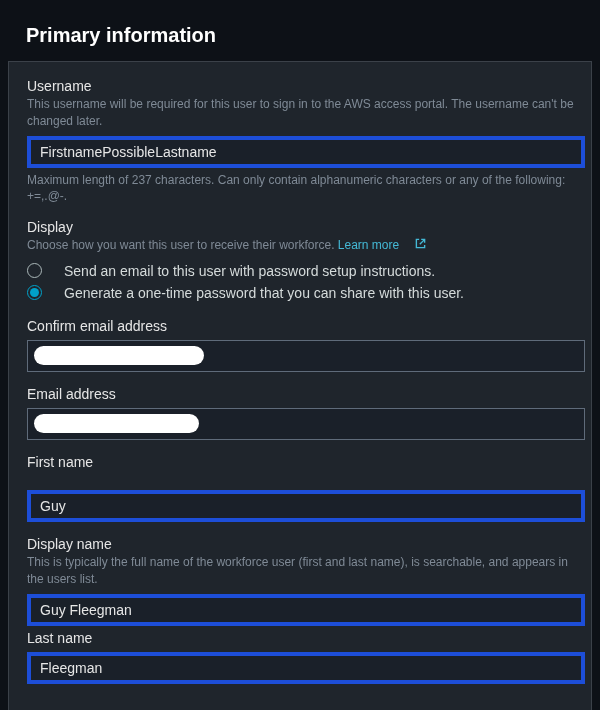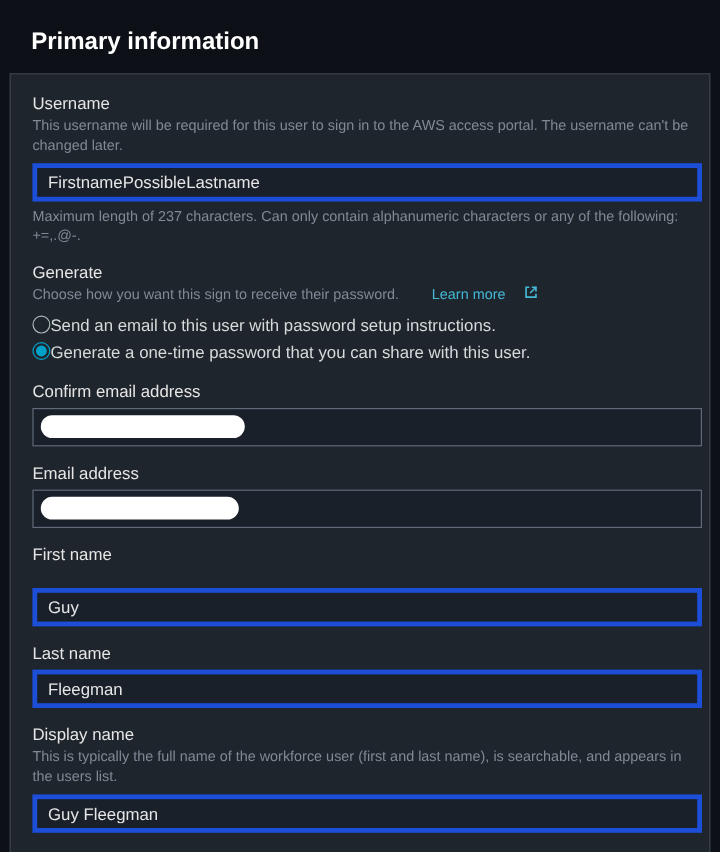--- a/index.html
+++ b/index.html
@@ -74,21 +74,21 @@
   }
   .redacted-blob {
     background: #ffffff;
     height: 19px;
     border-radius: 10px;
   }
   .radio-group { margin-top: 6px; }
   .radio-option {
     display: flex;
     align-items: center;
-    gap: 0;
+    gap: 22px;
     padding: 3px 0;
     cursor: pointer;
   }
   .radio-outer {
     width: 15px;
     height: 15px;
     border: 1px solid #aab7b8;
     border-radius: 50%;
     display: flex;
     align-items: center;
@@ -108,44 +108,43 @@
     color: #d5dbdb;
     font-size: 14px;
   }
   .learn-more {
     color: #44b9d6;
     text-decoration: none;
     font-size: 12px;
     display: inline-flex;
     align-items: center;
     gap: 16px;
-    margin-left: 24px;
   }
   .learn-more svg { width: 11px; height: 11px; }
 </style>
 </head>
 <body>
 
 <div class="panel">
   <div class="panel-header">
     <h2>Primary information</h2>
   </div>
   <div class="panel-body">
 
     <div class="field">
       <span class="field-label">Username</span>
       <div class="field-desc">This username will be required for this user to sign in to the AWS access portal. The username can't be changed later.</div>
       <input class="input" type="text" value="FirstnamePossibleLastname" style="">
       <div class="field-help-below">Maximum length of 237 characters. Can only contain alphanumeric characters or any of the following: +=,.@-.</div>
     </div>
 
     <div class="field">
-      <span class="field-label">Generate</span>
+      <span class="field-label">Display</span>
       <div class="field-desc">
-        <span>Choose how you want this sign to receive their password.</span>
+        <span>Choose how you want this user to receive their workforce.</span>
         <a href="#" class="learn-more">
           <span>Learn more</span>
           <span>
             <svg viewBox="0 0 16 16" fill="none" stroke="#44b9d6" stroke-width="2">
               <path d="M6 2H2v12h12v-4"></path>
                 <path d="M9 2h5v5"></path>
                 <path d="M14 2L7 9"></path>
             </svg>
           </span>
         </a>
@@ -176,25 +175,25 @@
       <div class="redacted">
         <div class="redacted-blob" style="width:165px"></div>
       </div>
     </div>
 
     <div class="field">
       <span class="field-label" style="margin-bottom:20px">First name</span>
       <input class="input" type="text" value="Guy" style="">
     </div>
 
-    <div class="field">
-      <span class="field-label" style="margin-bottom:6px">Last name</span>
-      <input class="input" type="text" value="Fleegman" style="">
-    </div>
-
     <div class="field" style="margin-bottom:4px">
       <span class="field-label">Display name</span>
       <div class="field-desc">This is typically the full name of the workforce user (first and last name), is searchable, and appears in the users list.</div>
       <input class="input" type="text" value="Guy Fleegman" style="">
     </div>
 
+    <div class="field">
+      <span class="field-label" style="margin-bottom:6px">Last name</span>
+      <input class="input" type="text" value="Fleegman" style="">
+    </div>
+
   </div>
 </div>
 
 </body></html>

